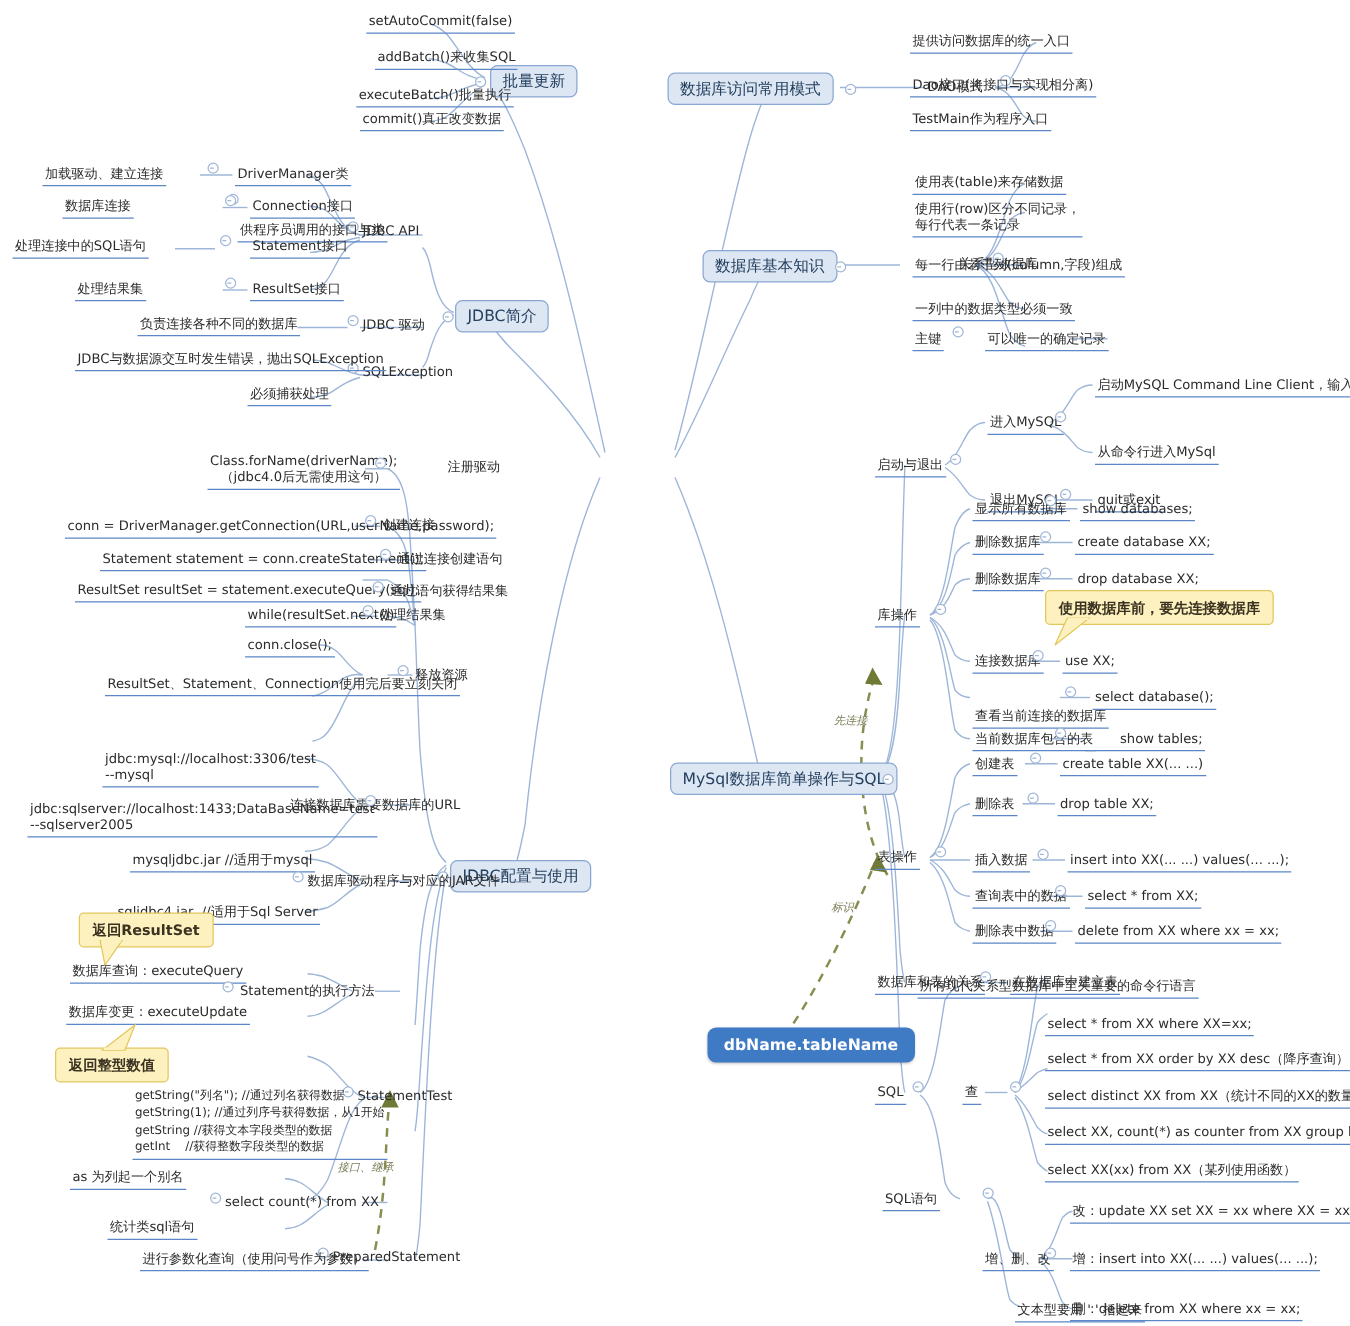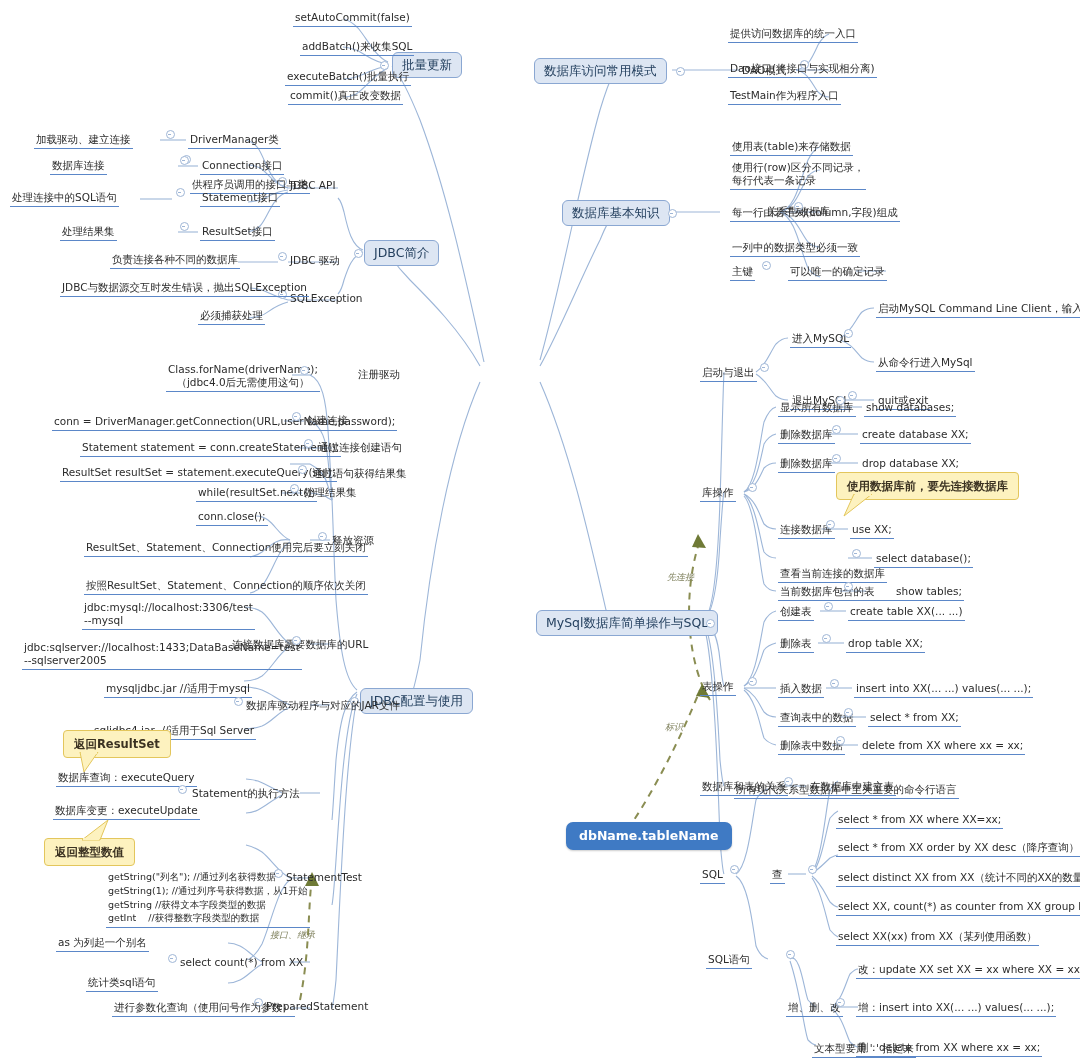--- a/index.html
+++ b/index.html
@@ -299,21 +299,20 @@
   <div class="node leaf" style="left:60px;top:465px;">ResultSet resultSet = statement.executeQuery(sql);</div>
   <div class="node plain" style="left:312px;top:467px;">通过语句获得结果集</div>
   <span class="bullet" style="left:298px;top:465px;"></span>
 
   <div class="node leaf" style="left:196px;top:485px;">while(resultSet.next())</div>
   <div class="node plain" style="left:304px;top:486px;">处理结果集</div>
   <span class="bullet" style="left:290px;top:484px;"></span>
 
   <div class="node leaf" style="left:196px;top:509px;">conn.close();</div>
   <div class="node leaf" style="left:84px;top:540px;">ResultSet、Statement、Connection使用完后要立刻关闭</div>
-  <div class="node leaf" style="left:84px;top:578px;">按照ResultSet、Statement、Connection的顺序依次关闭</div>
   <div class="node plain" style="left:332px;top:534px;">释放资源</div>
   <span class="bullet" style="left:318px;top:532px;"></span>
 
   <div class="node leaf" style="left:82px;top:600px;">jdbc:mysql://localhost:3306/test
 --mysql</div>
   <div class="node leaf" style="left:22px;top:640px;">jdbc:sqlserver://localhost:1433;DataBaseName=test
 --sqlserver2005</div>
   <div class="node plain" style="left:232px;top:638px;">连接数据库需要数据库的URL</div>
   <span class="bullet" style="left:292px;top:636px;"></span>
 

